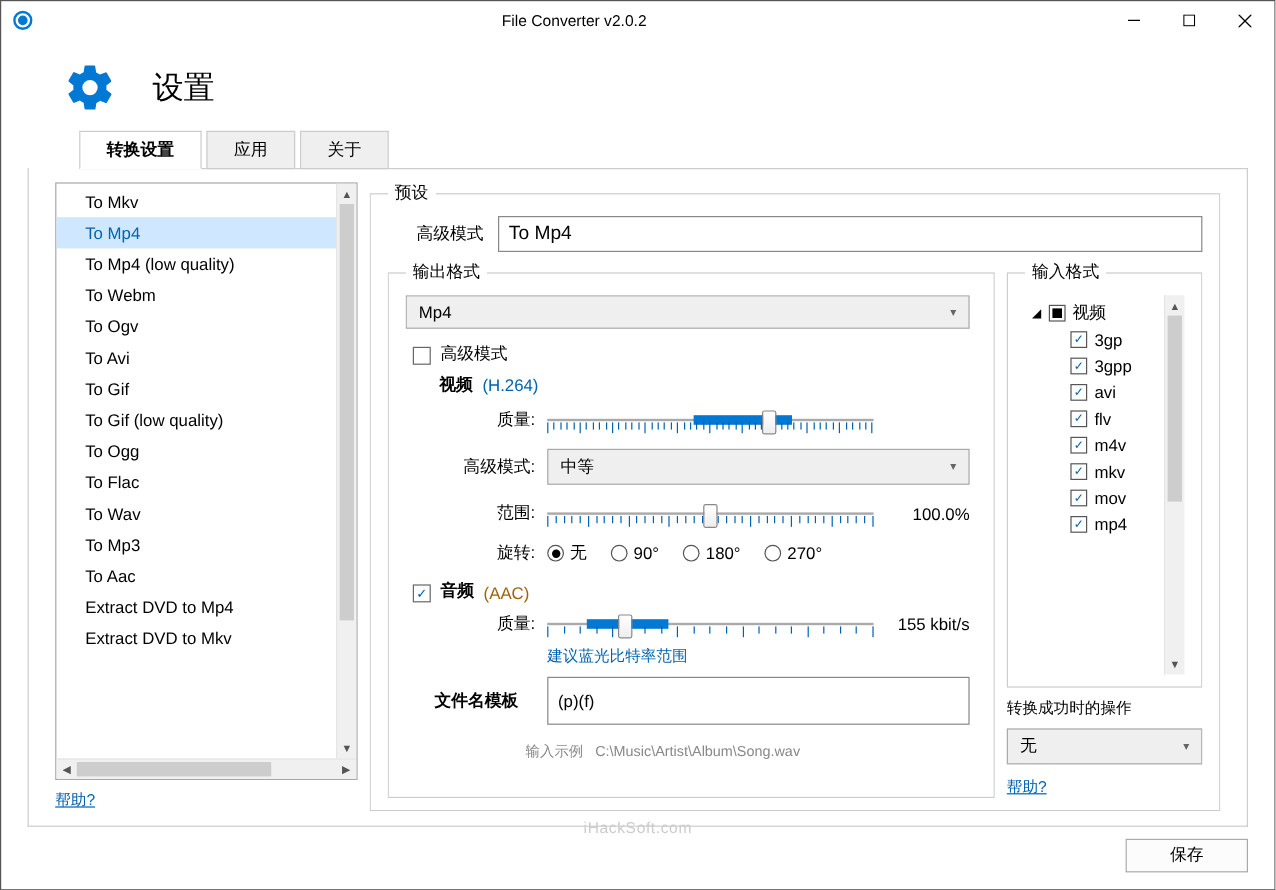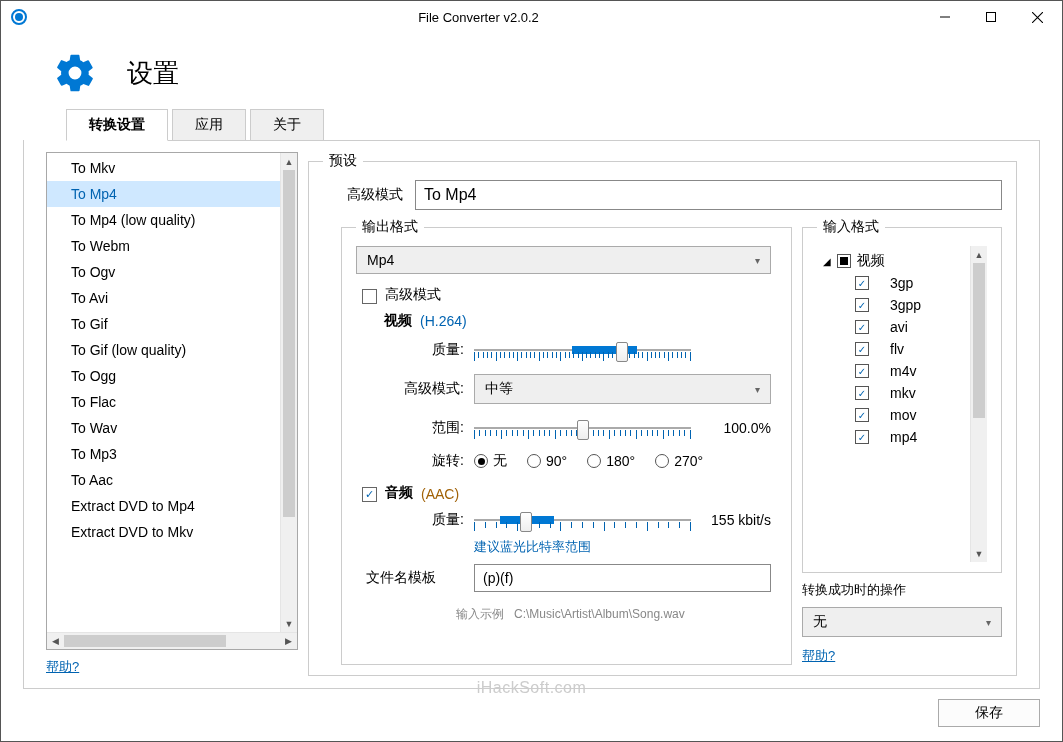--- a/index.html
+++ b/index.html
@@ -33,21 +33,21 @@
   .hscroll .track { flex: 1; position: relative; }
   .hscroll .thumb { position: absolute; top: 2px; bottom: 2px; background: #cdcdcd; }
   .help-link { color: #0063b1; text-decoration: underline; margin-top: 8px; font-size: 13px; }
   .main-col { flex: 1; display: flex; flex-direction: column; gap: 6px; overflow: hidden; }
   fieldset { border: 1px solid #ccc; padding: 10px 14px; margin: 0; }
   fieldset > legend { padding: 0 6px; font-size: 14px; }
   .row { display: flex; align-items: center; gap: 12px; margin-bottom: 8px; }
   .row-label { width: 80px; text-align: right; }
   .text-input { flex: 1; border: 1px solid #888; padding: 4px 8px; font-size: 16px; height: 30px; }
   .preset-main { display: flex; gap: 10px; flex: 1; overflow: hidden; }
-  .output-col { flex: 1; display: flex; flex-direction: column; overflow: hidden; margin-left: 18px; }
+  .output-col { flex: 1; display: flex; flex-direction: column; overflow: hidden; }
   .output-fieldset { flex: 1; display: flex; flex-direction: column; overflow: hidden; }
   .output-body { flex: 1; overflow-y: auto; padding-right: 6px; }
   .dropdown { border: 1px solid #aaa; background: #efefef; padding: 5px 10px; display: flex; justify-content: space-between; align-items: center; width: 100%; }
   .dropdown .chev { font-size: 10px; color: #666; }
   .checkbox-row { display: flex; align-items: flex-end; gap: 8px; margin: 12px 0 8px 6px; }
   .chk { width: 15px; height: 15px; border: 1px solid #666; display: inline-flex; align-items: center; justify-content: center; font-size: 11px; color: #0063b1; }
   .chk.checked::after { content: '✓'; }
   .section-head { display: flex; align-items: center; gap: 8px; margin: 6px 0 10px 28px; }
   .section-head .bold { font-weight: 600; }
   .section-head .codec { color: #0063b1; }
@@ -59,34 +59,34 @@
   .slider-ticks span { width: 1px; background: #0063b1; height: 6px; }
   .slider-ticks span.major { height: 9px; }
   .slider-highlight { position: absolute; top: 6px; height: 8px; background: #0078d4; }
   .slider-thumb { position: absolute; top: 2px; width: 12px; height: 20px; background: linear-gradient(#fff,#eee); border: 1px solid #888; transform: translateX(-50%); border-radius: 2px; }
   .slider-value { width: 70px; text-align: right; white-space: nowrap; }
   .radio-group { display: flex; gap: 20px; align-items: center; }
   .radio { display: flex; align-items: center; gap: 5px; }
   .radio-dot { width: 14px; height: 14px; border: 1px solid #555; border-radius: 50%; display: inline-flex; align-items: center; justify-content: center; }
   .radio-dot.selected::after { content: ''; width: 7px; height: 7px; border-radius: 50%; background: #000; }
   .hint-link { color: #0063b1; margin-left: 118px; margin-top: -6px; margin-bottom: 8px; font-size: 13px; }
-  .input-col { width: 200px; display: flex; flex-direction: column; gap: 8px; }
+  .input-col { width: 163px; display: flex; flex-direction: column; gap: 8px; }
   .input-fieldset { flex: 1; display: flex; overflow: hidden; }
   .input-tree { flex: 1; overflow: hidden; padding: 4px 2px; }
   .tree-root { display: flex; align-items: center; gap: 6px; padding: 2px 4px; }
-  .tree-item { display: flex; align-items: center; gap: 21px; padding: 3px 4px 3px 36px; }
+  .tree-item { display: flex; align-items: center; gap: 6px; padding: 3px 4px 3px 36px; }
   .chk-small { width: 14px; height: 14px; border: 1px solid #555; display: inline-flex; align-items: center; justify-content: center; font-size: 10px; color: #0063b1; }
   .chk-small.checked::after { content: '✓'; }
   .chk-small.indeterminate::after { content: ''; display: block; width: 8px; height: 8px; background: #000; }
   .tri { font-size: 10px; }
   .action-label { font-size: 13px; }
   .truncated { color: #888; font-size: 12px; margin-left: 100px; overflow: hidden; white-space: nowrap; }
   .footer { display: flex; justify-content: flex-end; padding: 10px 22px 14px; }
   .save-btn { padding: 4px 36px; border: 1px solid #aaa; background: #fcfcfc; font-size: 14px; }
-  .watermark { position: absolute; left: 50%; bottom: 44px; transform: translateX(-50%); color: #ccc; font-size: 16px; letter-spacing: .5px; pointer-events: none; }
+  .watermark { position: absolute; left: 50%; bottom: 44px; transform: translateX(-50%); color: #ccc; font-size: 13px; letter-spacing: .5px; pointer-events: none; }
 </style>
 </head>
 <body>
 
 <div class="window" style="position:relative;">
 
   <div class="titlebar">
     <div class="titlebar-icon"></div>
     <div class="titlebar-title">File Converter v2.0.2</div>
     <div class="win-controls">
@@ -370,22 +370,22 @@
                         <span></span>
                         <span class="major"></span>
                       </div>
                     <div class="slider-thumb" style="left:24%;"></div>
                   </div>
                   <div class="slider-value">155 kbit/s</div>
                 </div>
                 <div class="hint-link">建议蓝光比特率范围</div>
 
                 <div class="field-row" style="margin-left:10px;">
-                  <div style="width:98px; text-align:left;">文件名模板</div>
-                  <input class="text-input" style="height: 28px; font-size: 14px;" value="(p)(f)">
+                  <div style="width:98px; text-align:center;font-weight:bold;">文件名模板</div>
+                  <input class="text-input" style="height: 40px; font-size: 14px;" value="(p)(f)">
                 </div>
                 <div class="truncated">
                   <span>输入示例</span>&nbsp;&nbsp;&nbsp;<span>C:\Music\Artist\Album\Song.wav</span>
                 </div>
               </div>
             </fieldset>
           </div>
 
           <div class="input-col">
             <fieldset class="input-fieldset">

